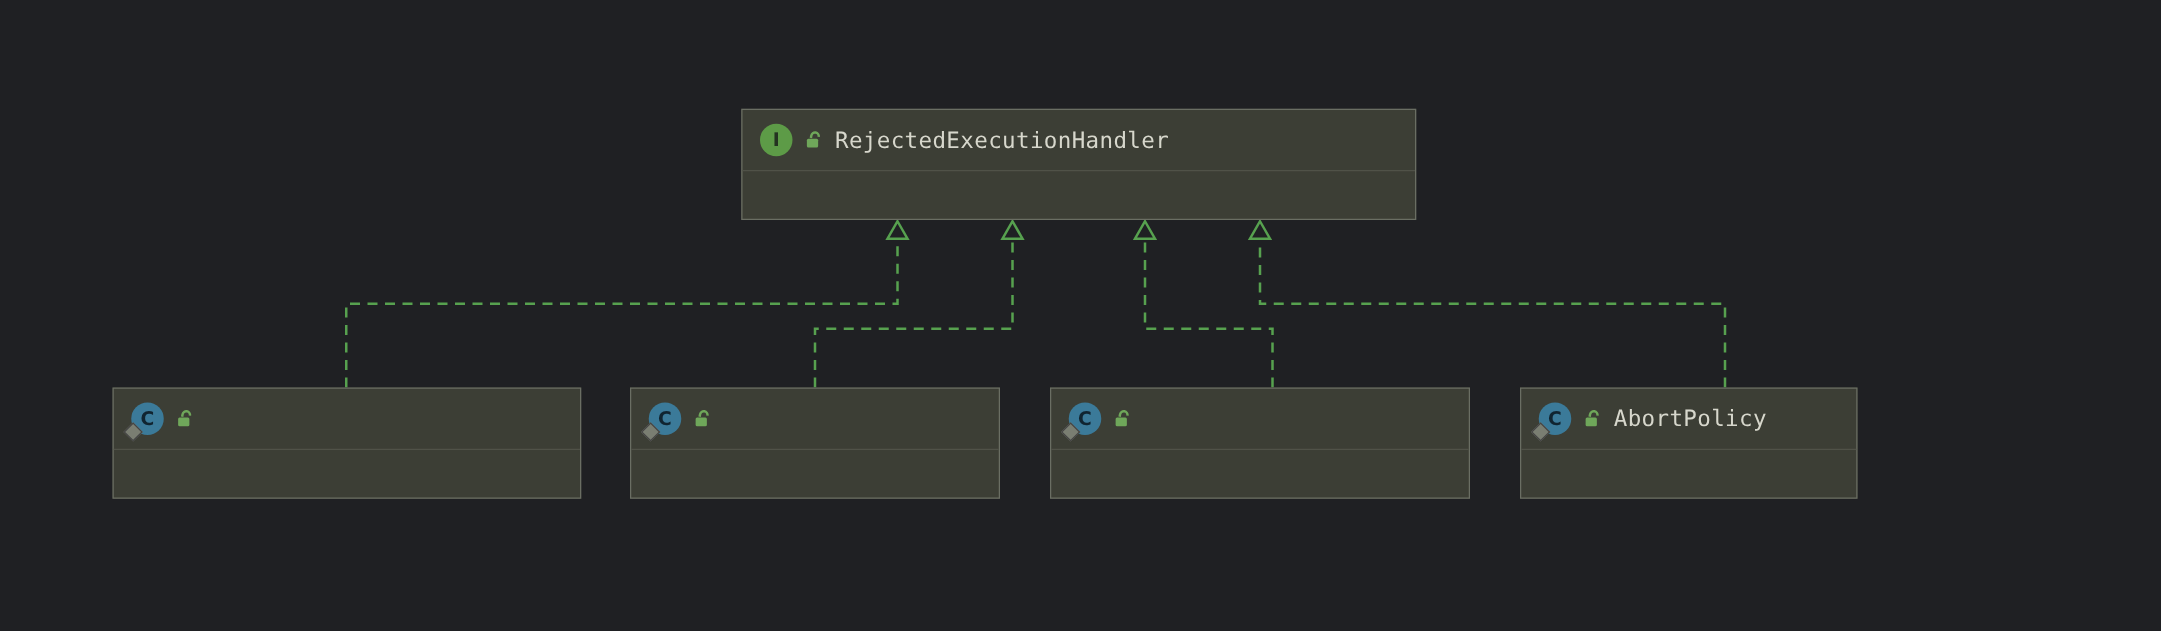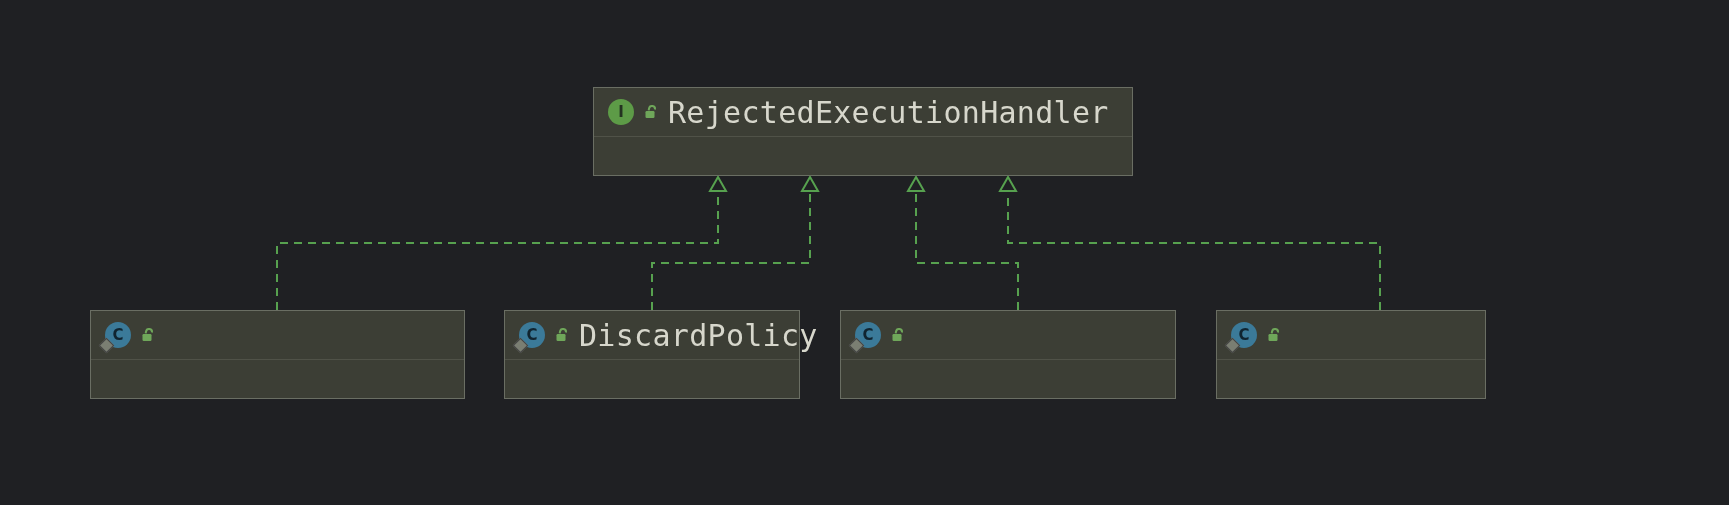--- a/index.html
+++ b/index.html
@@ -75,21 +75,21 @@
   }
   .lock {
     width: 16px;
     height: 16px;
     margin: 0 10px 0 8px;
     flex: 0 0 16px;
     position: relative;
   }
   .lock svg { display:block; }
   .name {
-    font-size: 30px;
+    font-size: 18px;
     letter-spacing: 0.3px;
     white-space: nowrap;
     color: #d7d7cc;
   }
 </style>
 </head>
 <body>
 
 <div class="canvas">
 
@@ -148,21 +148,20 @@
 
   <div class="node" style="left:504px; top:310px; width:296px;">
     <div class="titlebar">
       <div class="badge class">C</div>
       <div class="lock">
         <svg viewBox="0 0 16 16" width="16" height="16">
           <path d="M5 7 V5 a3 3 0 0 1 6 0" stroke="#6fa75a" stroke-width="2" fill="none" transform="translate(2,0) rotate(10 8 5)"></path>
           <rect x="3.5" y="7" width="9" height="7" rx="1.2" fill="#6fa75a"></rect>
         </svg>
       </div>
-      <div class="name">DiscardPolicy</div>
     </div>
     <div class="body"></div>
   </div>
 
   <div class="node" style="left:840px; top:310px; width:336px;">
     <div class="titlebar">
       <div class="badge class">C</div>
       <div class="lock">
         <svg viewBox="0 0 16 16" width="16" height="16">
           <path d="M5 7 V5 a3 3 0 0 1 6 0" stroke="#6fa75a" stroke-width="2" fill="none" transform="translate(2,0) rotate(10 8 5)"></path>
@@ -175,17 +174,18 @@
 
   <div class="node" style="left:1216px; top:310px; width:270px;">
     <div class="titlebar">
       <div class="badge class">C</div>
       <div class="lock">
         <svg viewBox="0 0 16 16" width="16" height="16">
           <path d="M5 7 V5 a3 3 0 0 1 6 0" stroke="#6fa75a" stroke-width="2" fill="none" transform="translate(2,0) rotate(10 8 5)"></path>
           <rect x="3.5" y="7" width="9" height="7" rx="1.2" fill="#6fa75a"></rect>
         </svg>
       </div>
+      <div class="name">AbortPolicy</div>
     </div>
     <div class="body"></div>
   </div>
 
 </div>
 
 </body></html>

